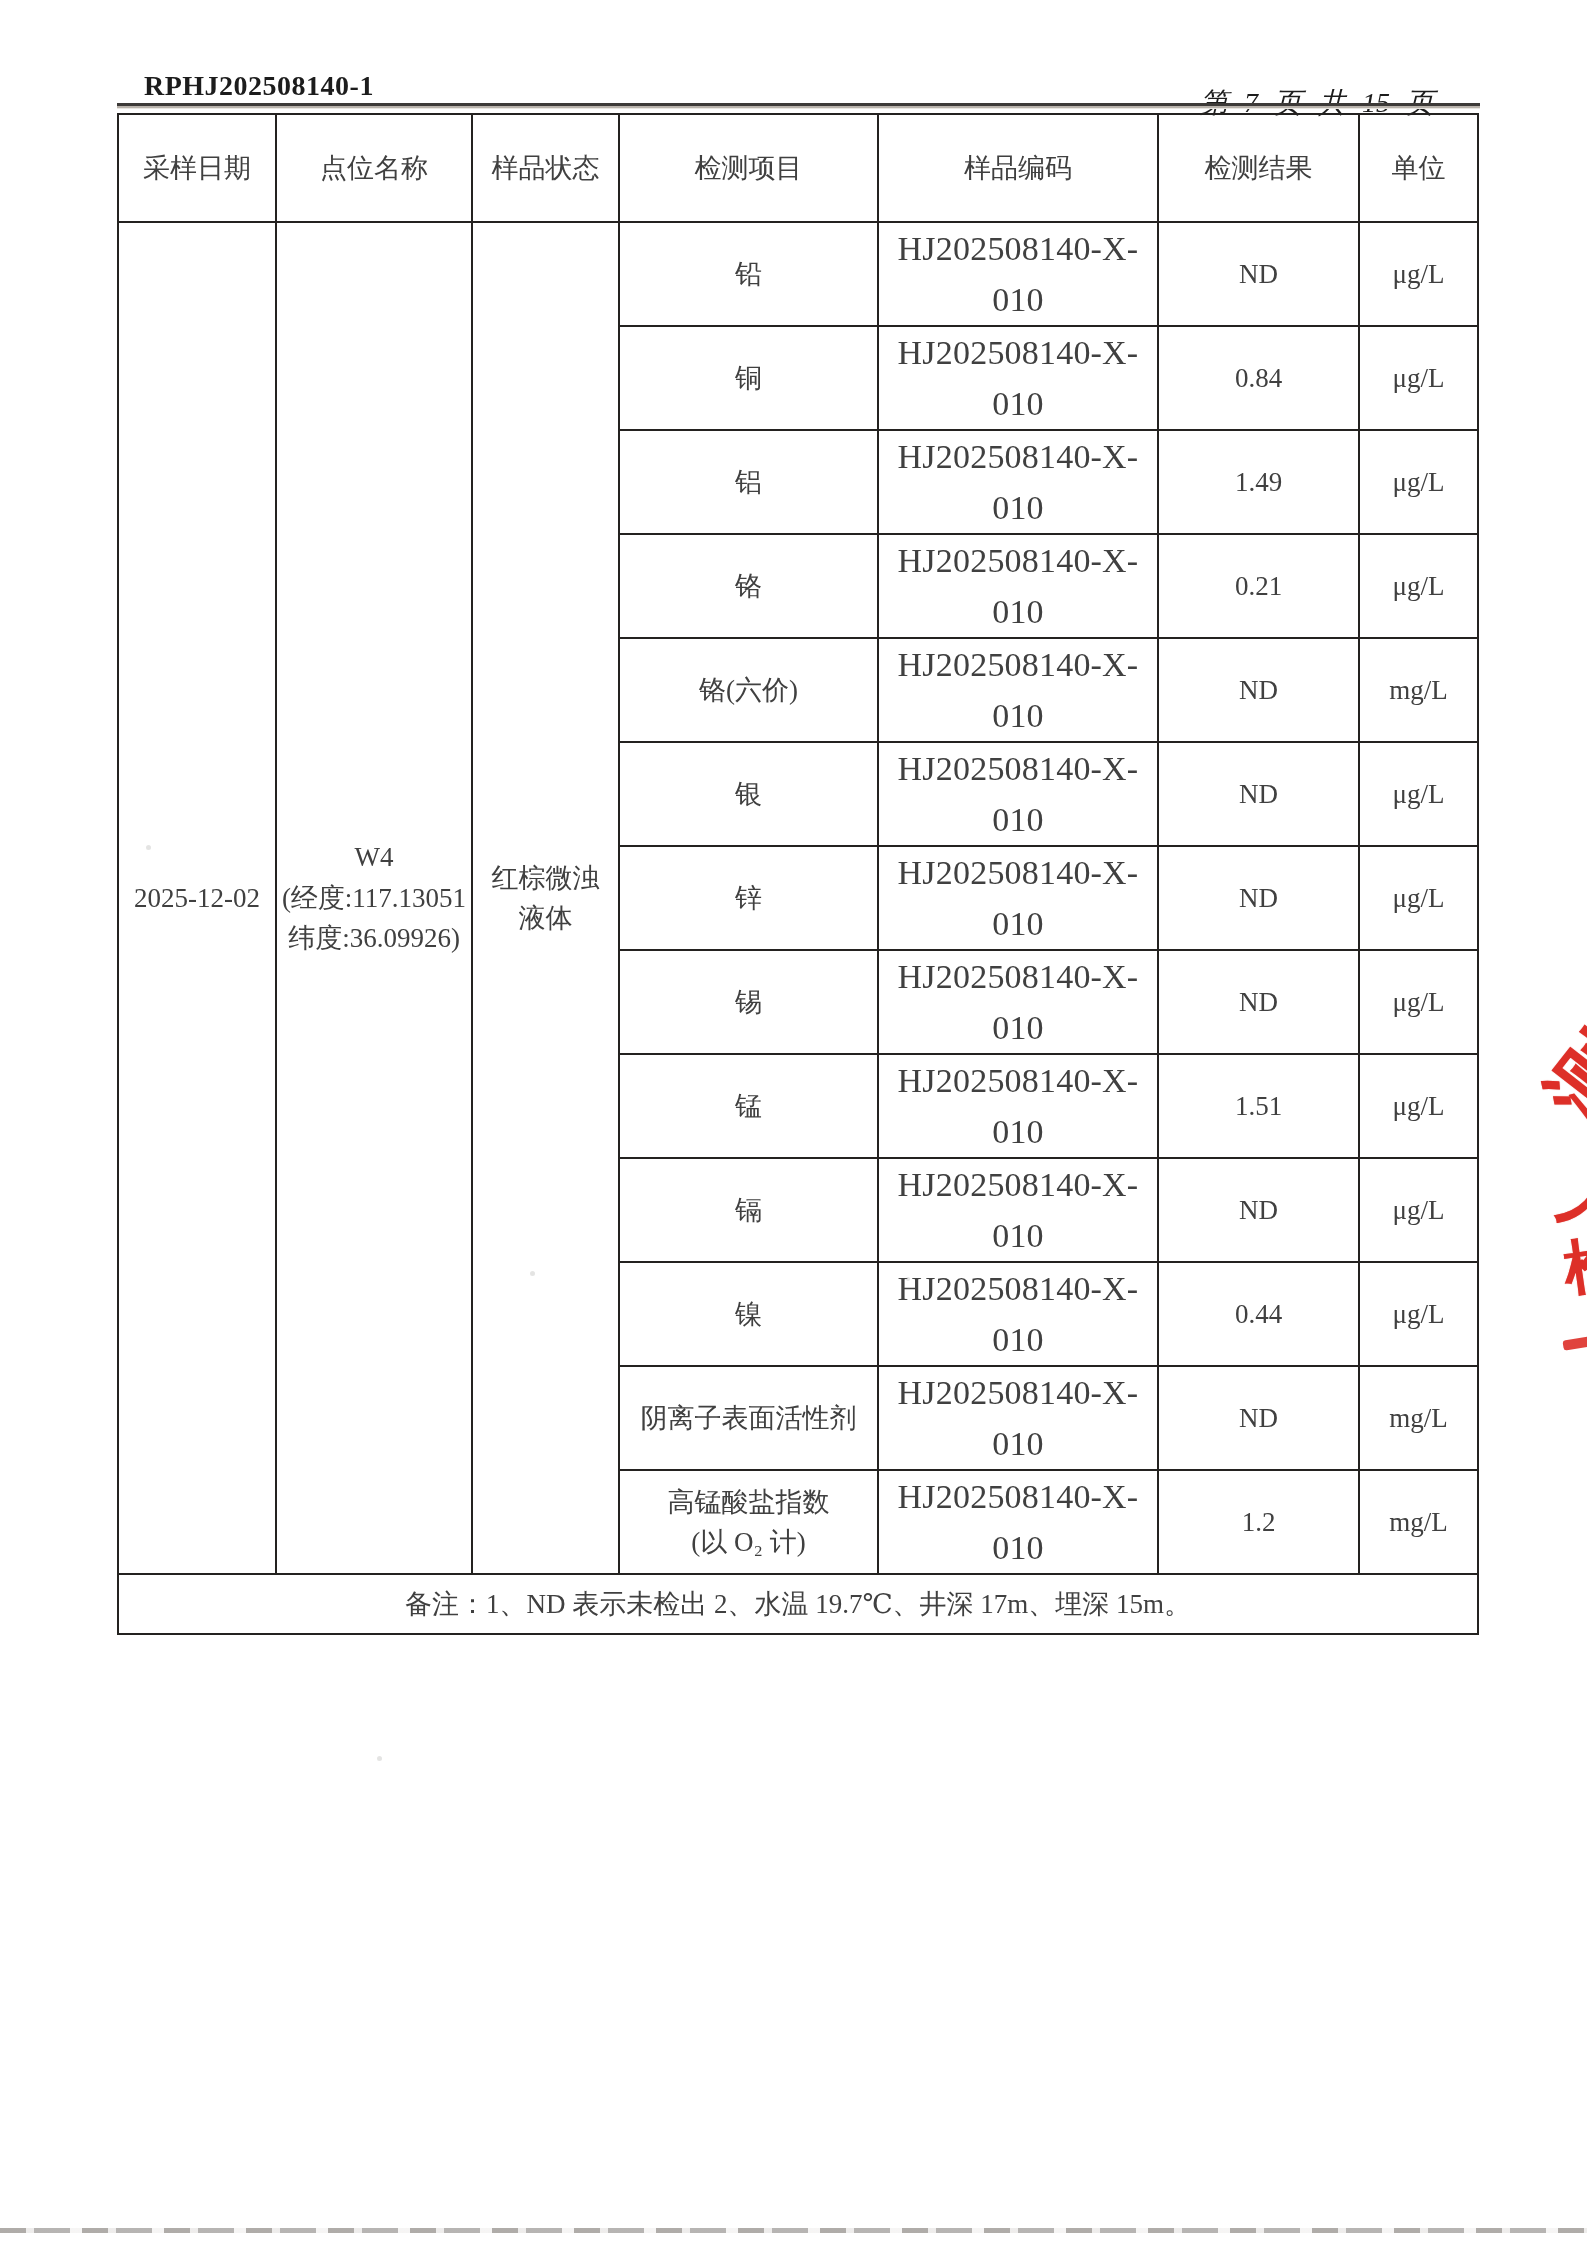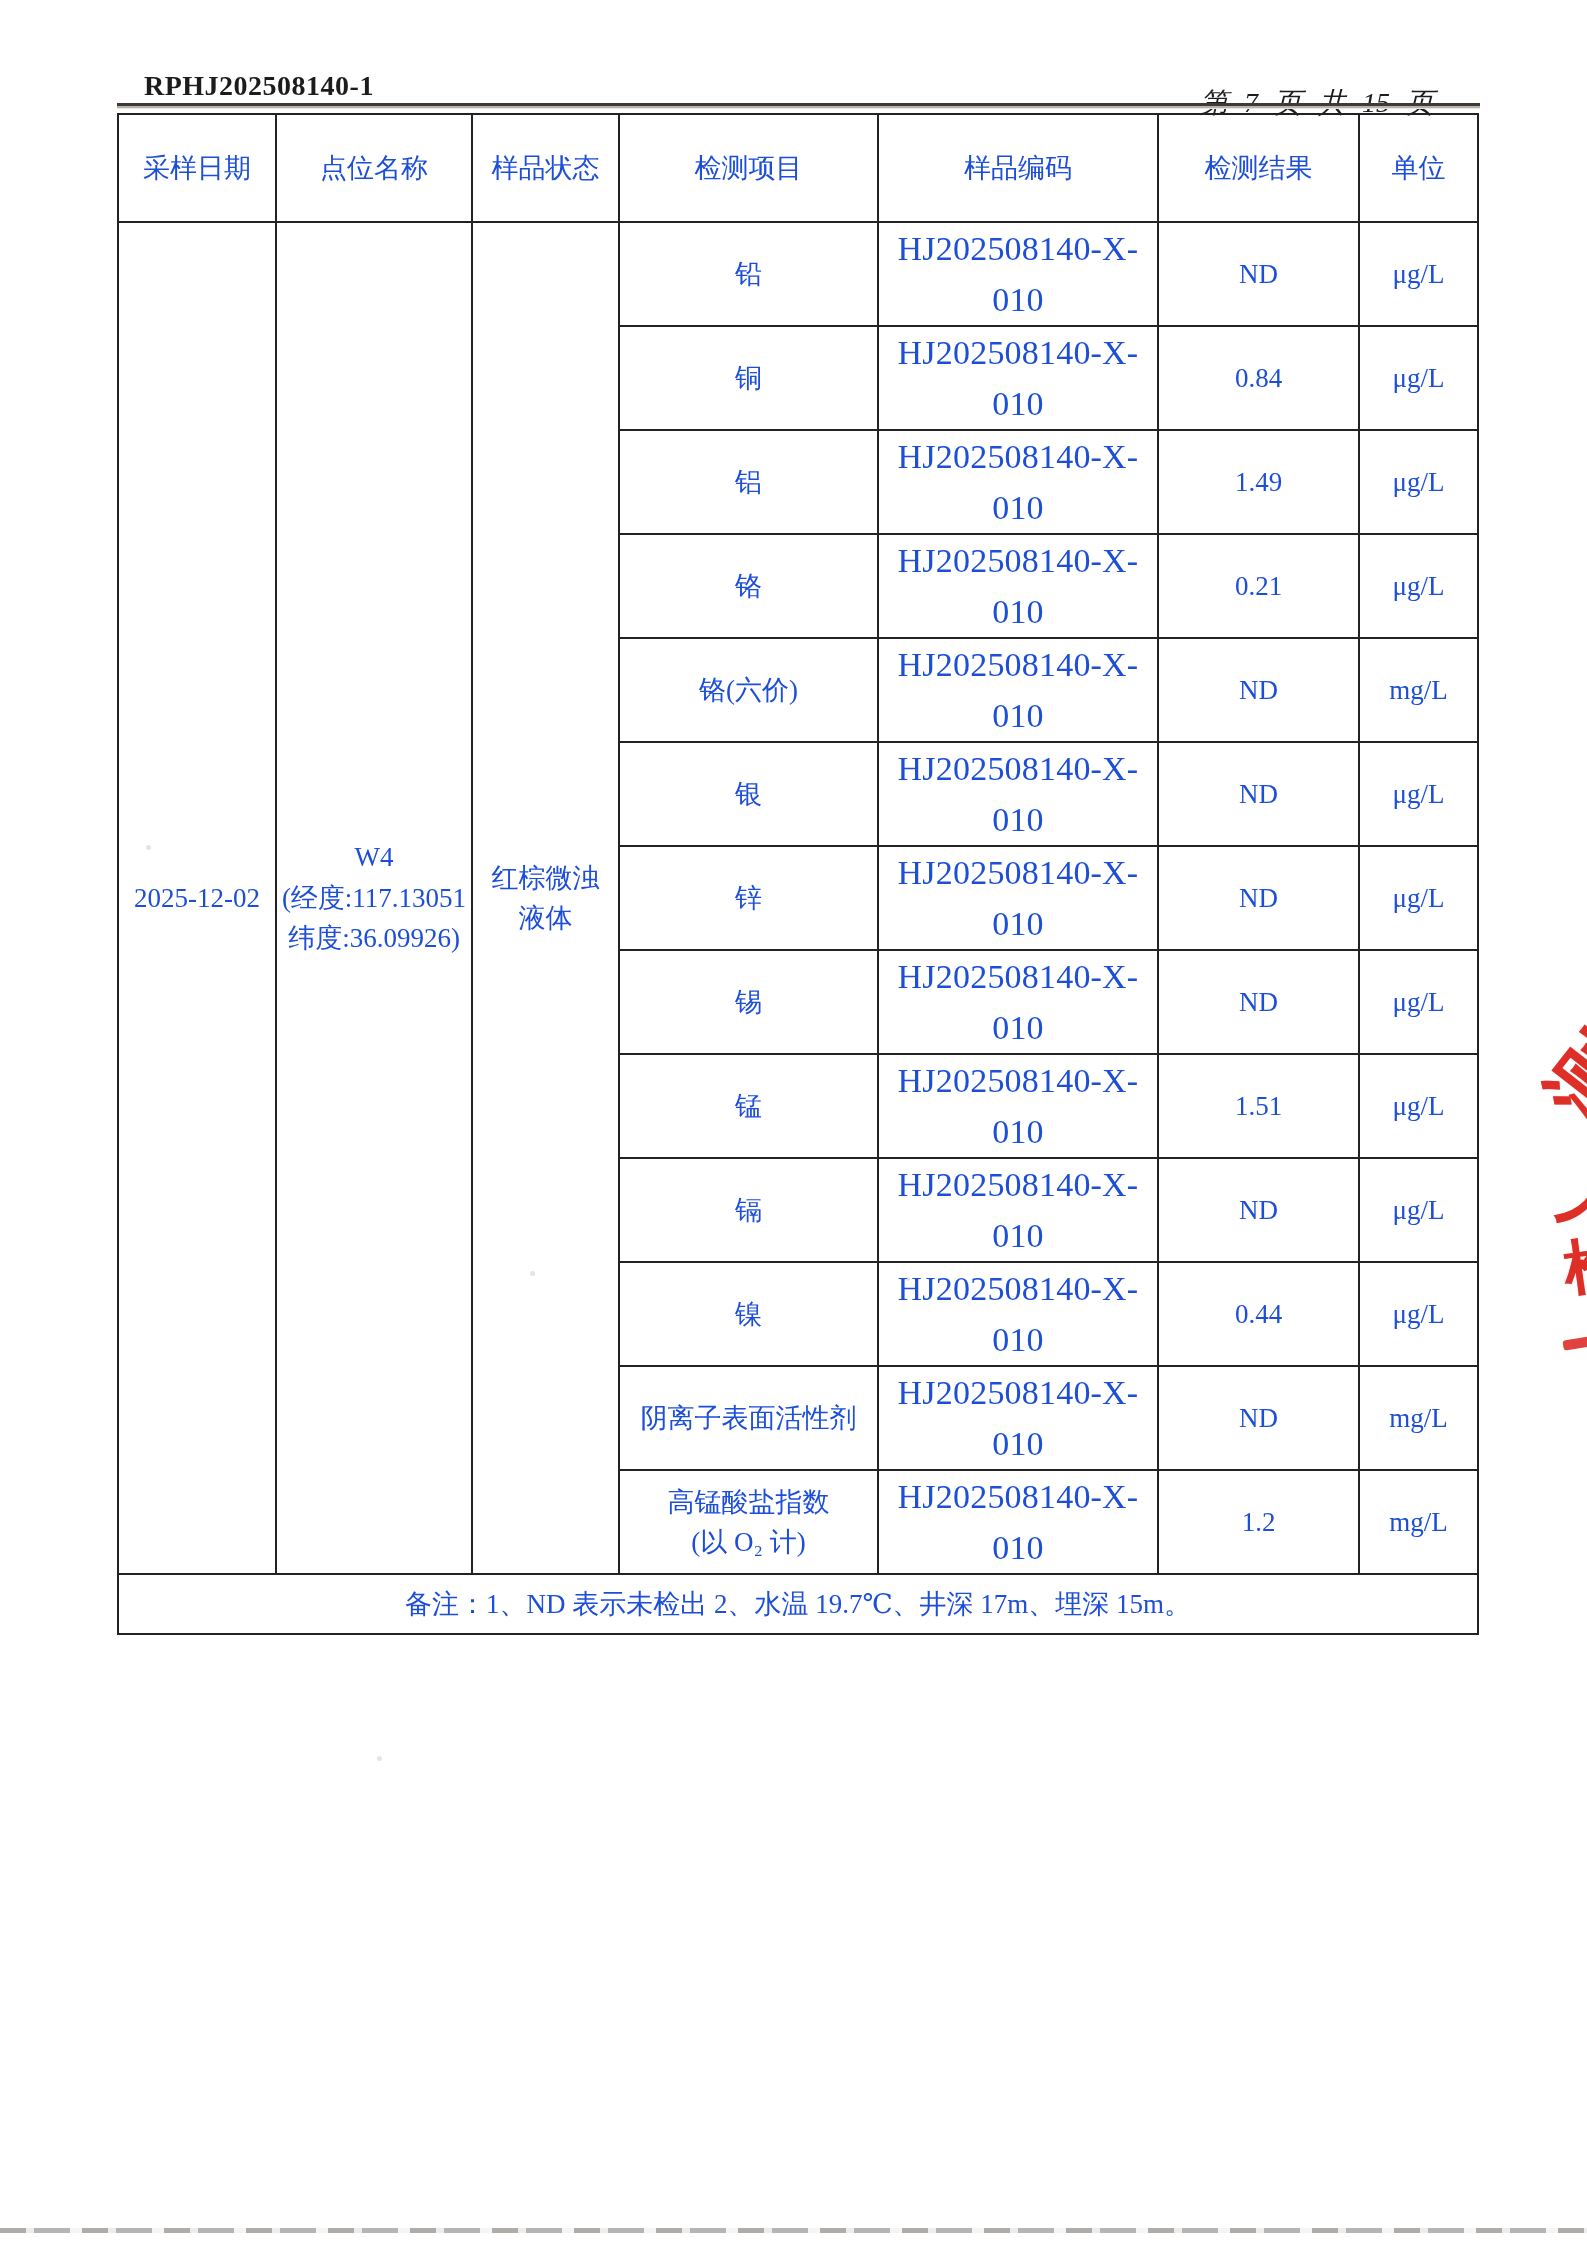--- a/index.html
+++ b/index.html
@@ -28,21 +28,21 @@
   }
 
   
   table.report {
     position: absolute;
     left: 117px; top: 113px;
     width: 1360px;
     border-collapse: collapse;
     table-layout: fixed;
     font-size: 27px;
-    color: #1d4ed8;
+    color: #404040;
   }
   table.report th, table.report td {
     border: 2px solid #242220;
     text-align: center;
     vertical-align: middle;
     padding: 0 4px;
     font-weight: normal;
     overflow: hidden;
   }
   table.report thead tr { height: 108px; }

